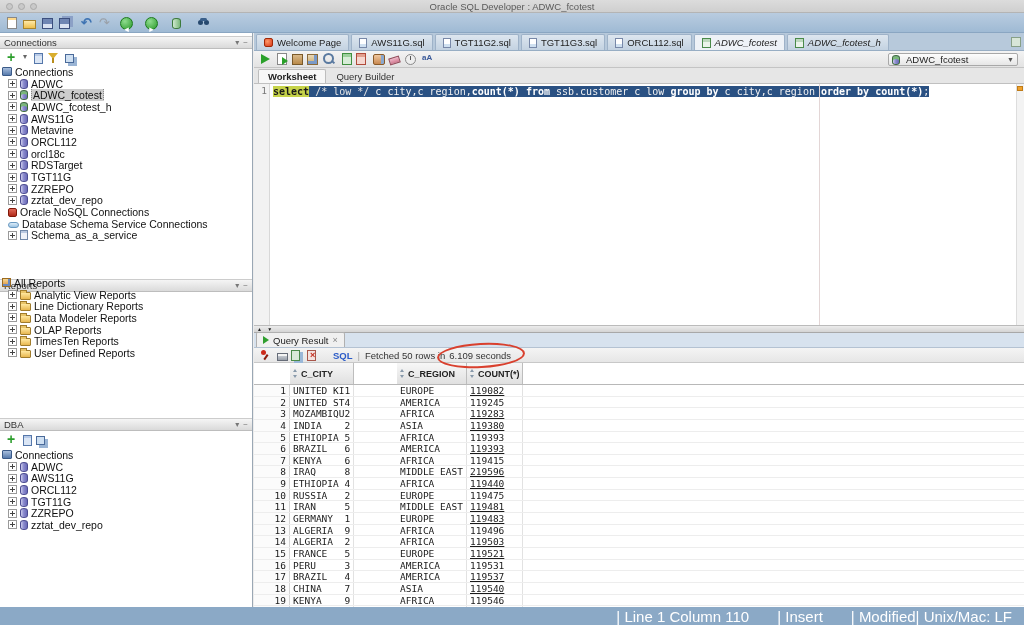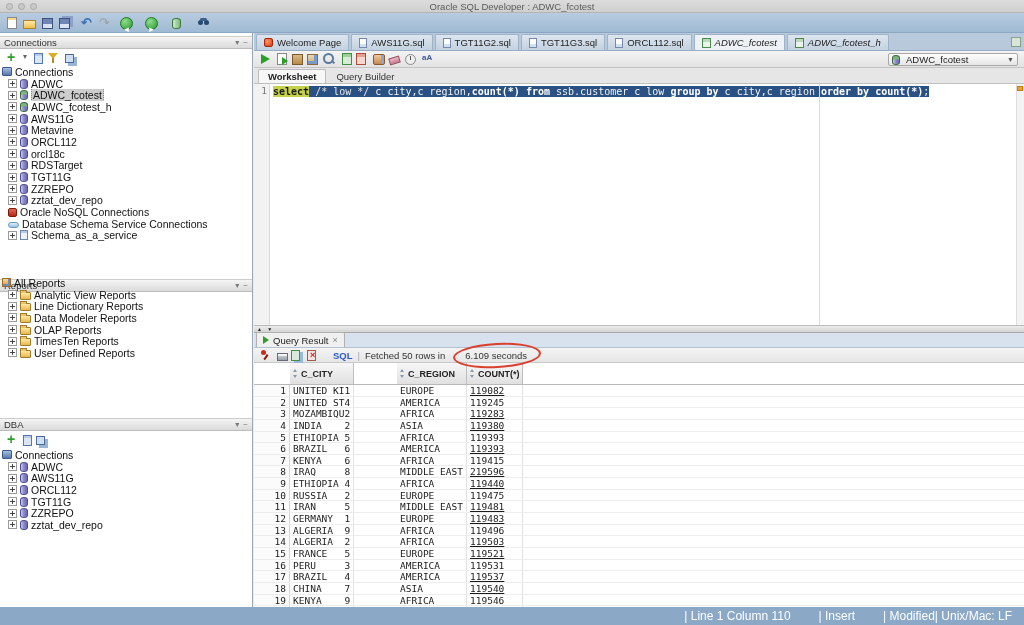--- a/index.html
+++ b/index.html
@@ -137,21 +137,21 @@
      display:flex;align-items:center;padding-left:3px;font-size:9.5px;color:#333;overflow:visible;z-index:5;}
   .i-pin::before{content:"";position:absolute;left:2px;top:2px;width:5px;height:5px;border-radius:50%;background:#cc2a1a;}
   .i-pin::after{content:"";position:absolute;left:6px;top:6px;width:1.5px;height:6px;background:#8a1a0a;transform:rotate(35deg);}
   .i-print{width:11px;height:8px;background:linear-gradient(#d8dce2,#9aa0aa);border:1px solid #666c78;margin-top:3px;box-shadow:inset 0 2px 0 #f4f4f4;}
   .i-save-grid{width:9px;height:11px;background:#d9ead9;border:1px solid #4a8a4a;box-shadow:3px 2px 0 #9ab8d8;margin:1px 5px 0 1px;}
   .i-delete{width:9px;height:11px;background:#f3e2df;border:1px solid #a8564a;margin-top:1px;}
   .i-delete::before{content:"×";position:absolute;left:2px;top:-1px;color:#c2291a;font-size:9px;font-weight:bold;}
   .sql-link{color:#2b5bc7;font-weight:bold;margin:0 5px 0 4px;}
   .qr-sep{color:#aaa;margin-right:5px;}
   .fetchtext{color:#333;}
-  .timewrap{position:relative;margin-left:20px;}
+  .timewrap{position:relative;margin-left:4px;}
   .red-ellipse{position:absolute;left:-12px;top:-7px;width:calc(100% + 26px);height:25px;
      border:2px solid #d9402e;border-radius:50%;transform:rotate(-3deg);pointer-events:none;}
   
   .grid{position:absolute;left:0;top:30px;right:0;bottom:0;overflow:hidden;
      font-family:"DejaVu Sans Mono",monospace;font-size:9.5px;color:#1a1a1a;}
   .ghead{display:flex;height:22px;border-bottom:1px solid #b8b8b8;}
   .gh{display:flex;align-items:center;gap:2px;padding-left:2px;border-right:1px solid #bdbdbd;
      background:linear-gradient(#f7f7f7,#e0e0e0);font-family:"Liberation Sans",sans-serif;font-size:9px;font-weight:bold;color:#222;}
   .gh.h0{border-right:none;background:transparent;}
   .sort{width:7px;height:9px;position:relative;display:inline-block;flex:none;}
@@ -161,21 +161,21 @@
   .gc{border-right:1px solid #e2e2e2;padding:0 3px;overflow:hidden;height:100%;line-height:11.5px;}
   .h0,.c0{width:36px;}
   .h1,.c1{width:64px;}
   .h2,.c2{width:70px;margin-left:43px;}
   .h3,.c3{width:56px;}
   .c0{text-align:right;border-right:1px solid #d4d4d4;background:#fbfbfb;}
   .c3{text-decoration:underline;}
   
   .statusbar{position:absolute;left:0;top:607px;width:1024px;height:18px;background:#8ba9c6;
      display:flex;justify-content:flex-end;align-items:center;gap:28px;padding-right:12px;
-     color:#fff;font-size:12px;}
+     color:#fff;font-size:15px;}
 </style>
 </head>
 <body>
 
 <div class="screen">
 
   <div class="titlebar">
     <div class="lights">
       <span class="light"></span>
       <span class="light"></span>

